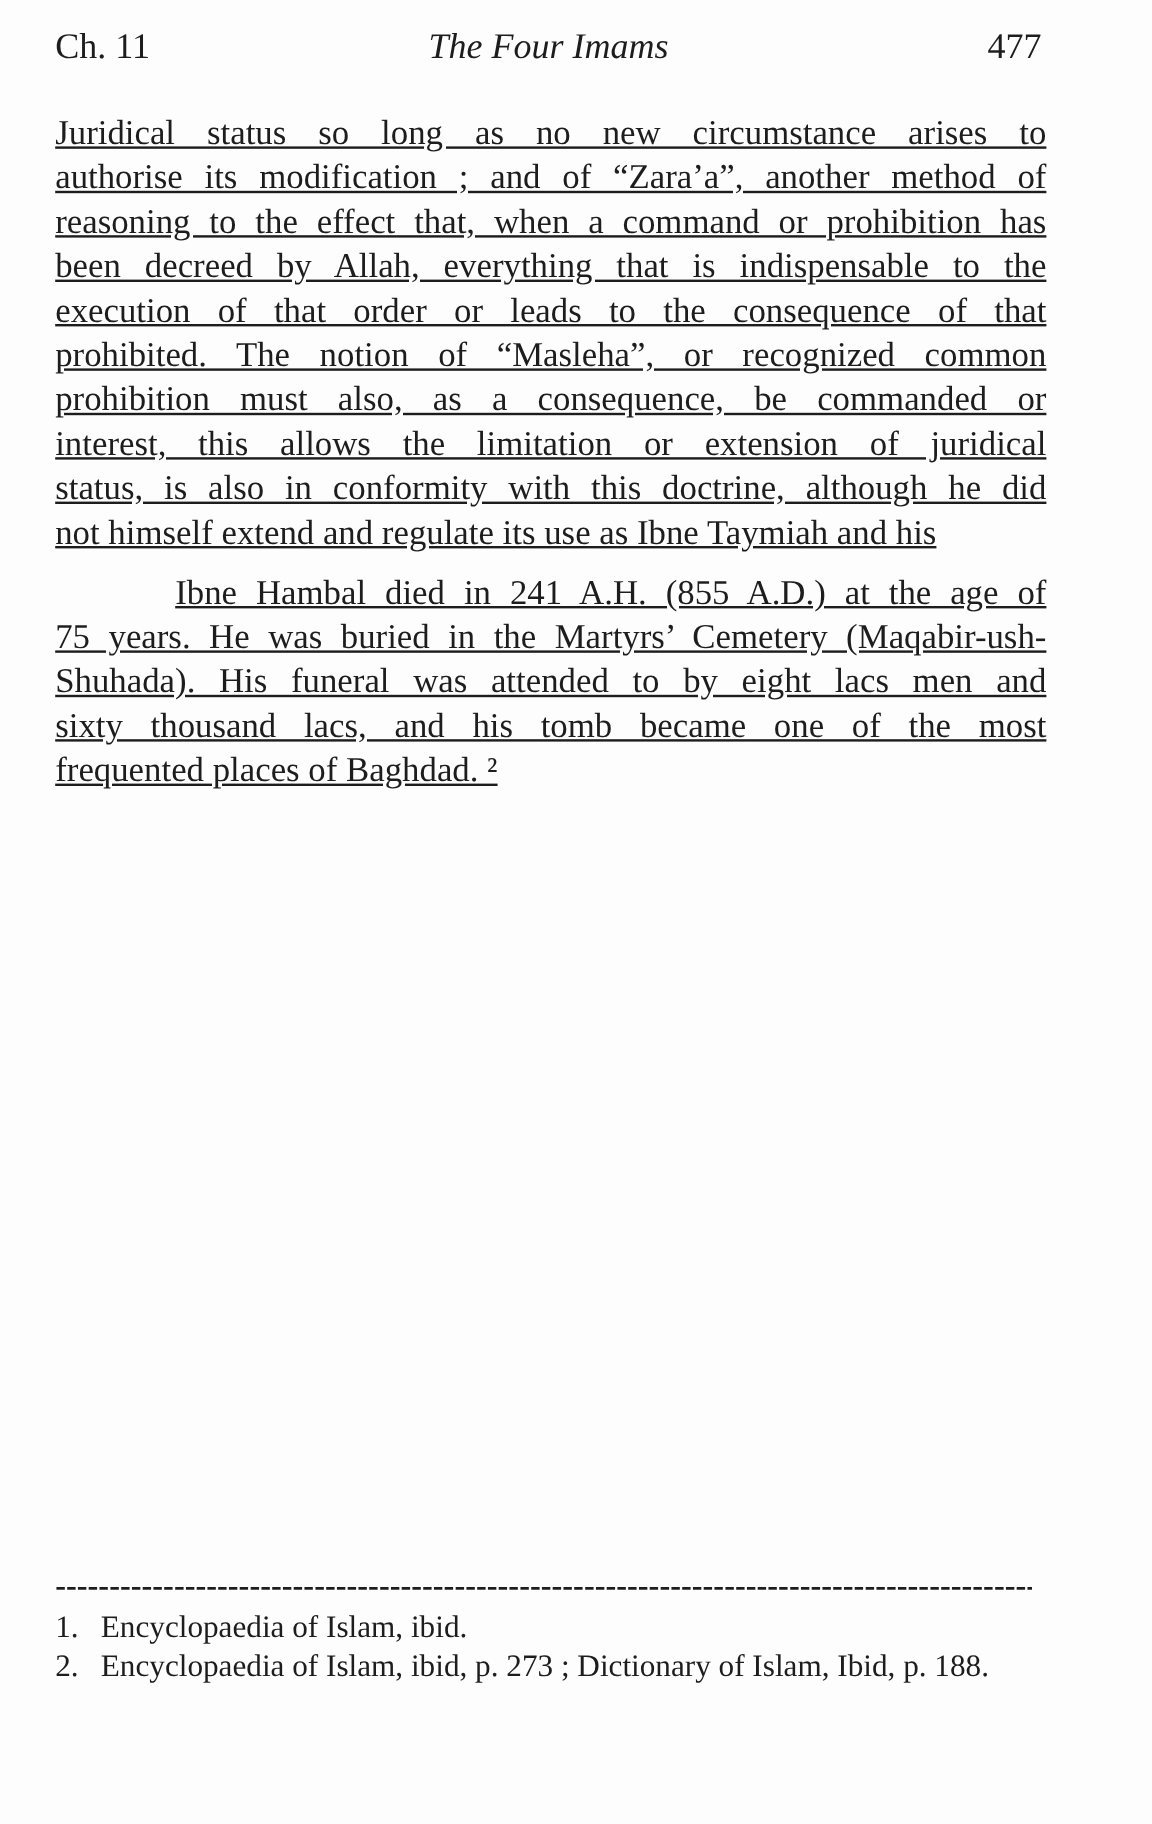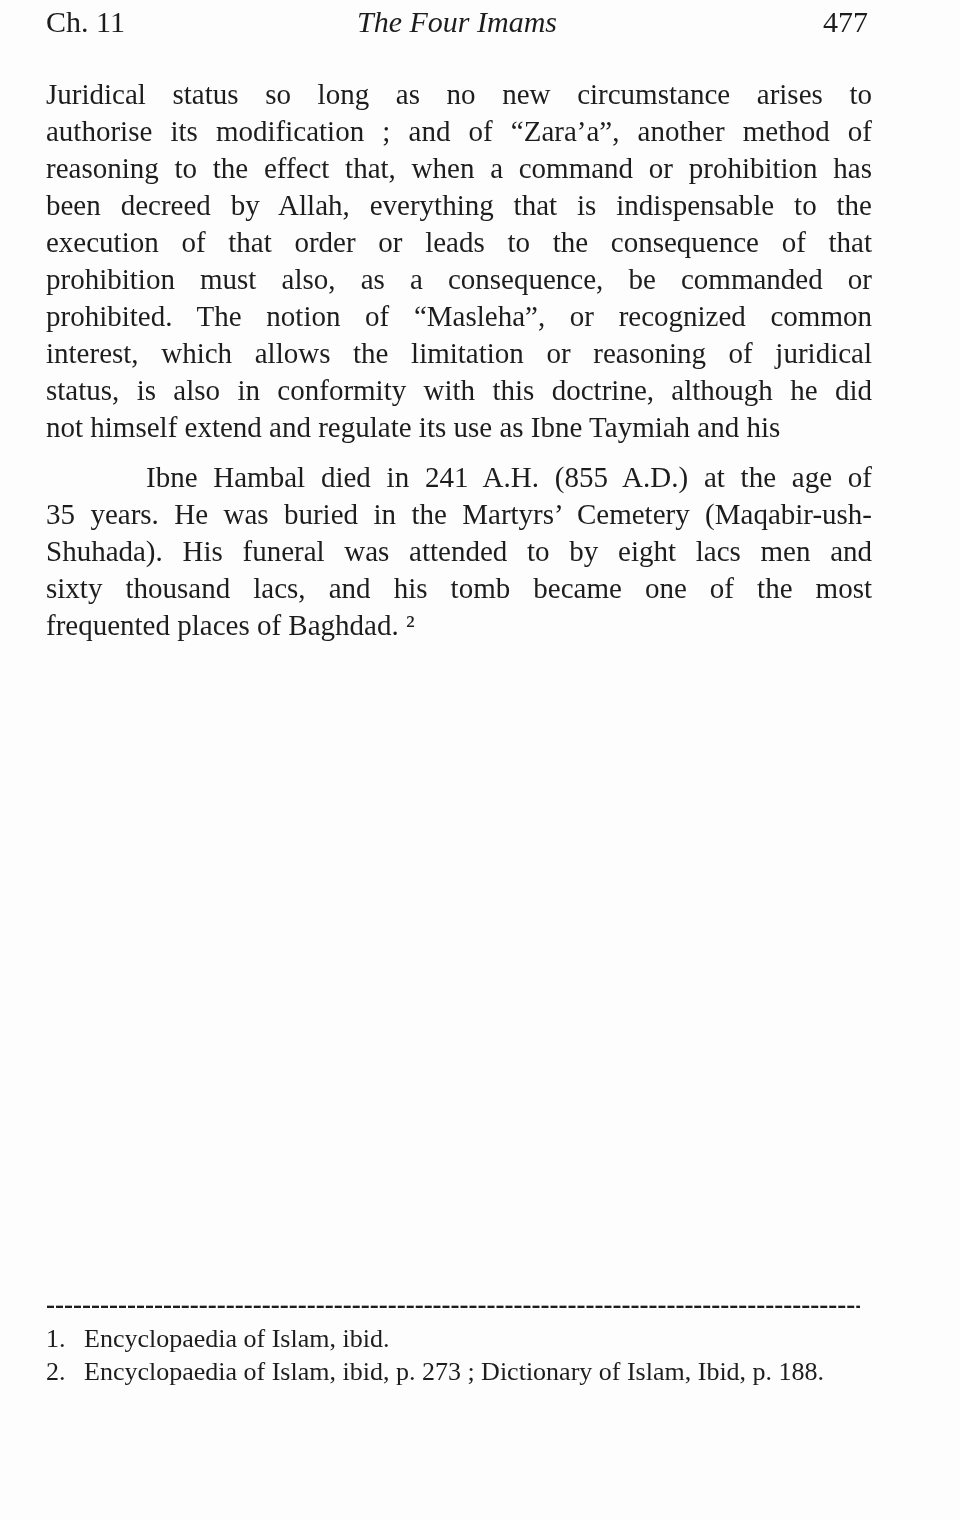--- a/index.html
+++ b/index.html
@@ -8,40 +8,41 @@
     background: #ffffff;
     font-family: "Liberation Serif", serif;
   }
   .page {
     position: relative;
     width: 960px; height: 1520px;
     box-sizing: border-box;
     background: #fdfdfd;
     color: #1d1d1d;
     overflow: hidden;
-    padding-top: 5px;
+    padding-top: 22px;
     filter: blur(0.35px);
   }
   
   .header {
     display: flex; align-items: baseline;
     padding: 0 92px 0 46px;
     font-size: 30px; height: 38px;
   }
   .h-left  { width: 170px; }
   .h-center{ flex: 1; text-align: center; font-style: italic; }
   .h-right { width: 170px; text-align: right; font-family: Liberation Serif, serif; }
   
   .body-text {
     margin: 33px 88px 0 46px;
     font-size: 29px; line-height: 37px;
   }
   .para .line {
     text-align: justify;
     text-align-last: justify;
+    text-decoration: underline;
   }
   .para .line:last-child { text-align-last: left; }
   .para2 { margin-top: 13px; }
   .para2 .line:first-child { padding-left: 100px; box-sizing: border-box; }
   
   .separator {
     margin: 650px 0 0 46px;
     width: 814px; height: 24px;
     overflow: hidden; white-space: nowrap;
     font-size: 27px; font-weight: bold;
@@ -68,31 +69,31 @@
   </div>
 
   <div class="body-text">
     <div class="para para1">
 
     <div class="line">Juridical status so long as no new circumstance arises to</div>
         <div class="line">authorise its modification ; and of “Zara’a”, another method of</div>
         <div class="line">reasoning to the effect that, when a command or prohibition has</div>
         <div class="line">been decreed by Allah, everything that is indispensable to the</div>
         <div class="line">execution of that order or leads to the consequence of that</div>
+        <div class="line">prohibited. The notion of “Masleha”, or recognized common</div>
         <div class="line">prohibition must also, as a consequence, be commanded or</div>
-        <div class="line">prohibited. The notion of “Masleha”, or recognized common</div>
-        <div class="line">interest, which allows the limitation or reasoning of juridical</div>
+        <div class="line">interest, this allows the limitation or extension of juridical</div>
         <div class="line">status, is also in conformity with this doctrine, although he did</div>
         <div class="line">not himself extend and regulate its use as Ibne Taymiah and his</div>
       </div>
 
     <div class="para para2">
 
     <div class="line">Ibne Hambal died in 241 A.H. (855 A.D.) at the age of</div>
-        <div class="line">35 years. He was buried in the Martyrs’ Cemetery (Maqabir-ush-</div>
+        <div class="line">75 years. He was buried in the Martyrs’ Cemetery (Maqabir-ush-</div>
         <div class="line">Shuhada). His funeral was attended to by eight lacs men and</div>
         <div class="line">sixty thousand lacs, and his tomb became one of the most</div>
         <div class="line">frequented places of Baghdad. ²</div>
       </div>
   </div>
 
   <div class="separator">------------------------------------------------------------------------------------------------</div>
 
   <div class="footnotes">
 

